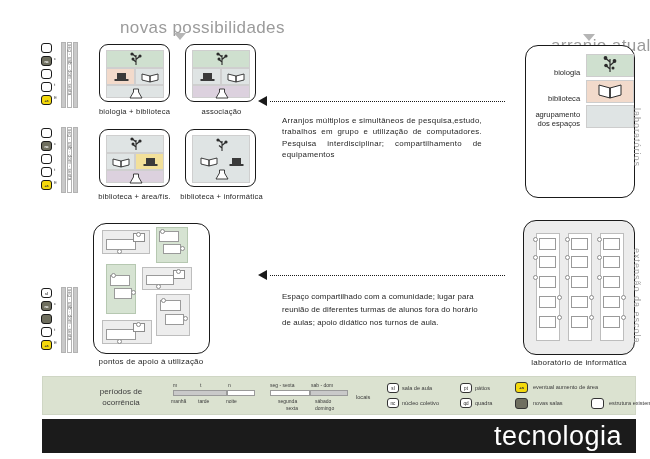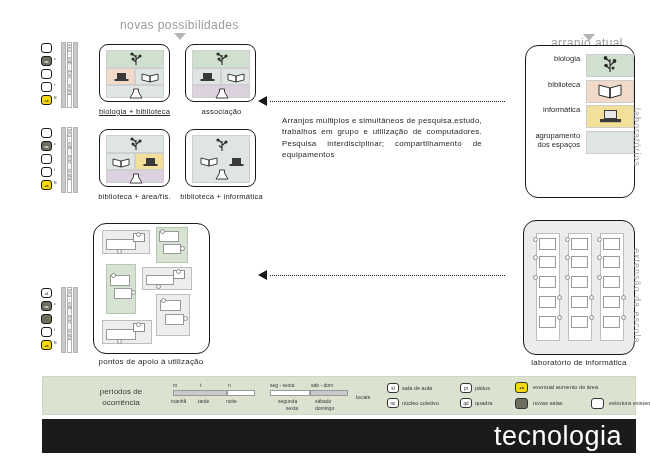--- a/index.html
+++ b/index.html
@@ -6,21 +6,21 @@
   body{
     width:650px;height:459px;background:#ffffff;
     font-family:"Liberation Sans", sans-serif;
     color:#1a1a1a;overflow:hidden;position:relative;
   }
   .stage{position:absolute;left:0;top:0;width:650px;height:459px;}
   .abs{position:absolute;}
 
   
   .hdr{
-    font-size:12px;color:#9b9b9b;letter-spacing:.4px;white-space:nowrap;
+    font-size:17px;color:#9b9b9b;letter-spacing:.4px;white-space:nowrap;
   }
   .tri{
     width:0;height:0;border-left:6px solid transparent;border-right:6px solid transparent;
     border-top:7px solid #b5b5b5;
   }
 
   
   .card{
     border:1.6px solid #1a1a1a;border-radius:9px;background:#fff;box-sizing:border-box;
   }
@@ -39,21 +39,21 @@
   .vlabel{
     font-size:9px;color:#a0a0a0;letter-spacing:1px;white-space:nowrap;
     transform-origin:0 0;transform:rotate(90deg);
   }
   .vlabel-sm{
     font-size:4.6px;color:#6d6d6d;white-space:nowrap;letter-spacing:.2px;
     transform-origin:0 0;transform:rotate(90deg);
   }
 
   
-  .lab-row{display:flex;align-items:flex-start;height:23px;margin-bottom:2.5px;}
+  .lab-row{display:flex;align-items:flex-end;height:23px;margin-bottom:2.5px;}
   .lab-name{
     width:63px;text-align:right;padding-right:6px;font-size:7.6px;color:#262626;
     line-height:9px;
   }
   .lab-swatch{width:62px;height:23px;border:.7px solid #cdcdcd;box-sizing:border-box;
     display:flex;align-items:center;justify-content:center;}
 
   
   .dotted{
     border-top:1.6px dotted #1a1a1a;height:0;
@@ -208,21 +208,21 @@
       <svg width="29" height="17" viewBox="0 0 29 17">
         <path d="M6 5 L14 7 L14 13 L6 11 Z M22 5 L14 7 L14 13 L22 11 Z" fill="#fff" stroke="#2b2b2b" stroke-width=".9"></path>
       </svg>
     </div>
     <div class="tile g-gray" style="left:6px;top:40px;width:58px;height:13px;">
       <svg width="58" height="13" viewBox="0 0 58 13">
         <path d="M26.5 2 L26.5 5 L23 11 L35 11 L31.5 5 L31.5 2 Z" fill="#fff" stroke="#2b2b2b" stroke-width=".9"></path>
       </svg>
     </div>
   </div>
-  <div class="abs caption" style="left:89px;top:107px;width:91px;text-decoration:underline;">biologia + biblioteca</div>
+  <div class="abs caption" style="left:89px;top:107px;width:91px;">biologia + biblioteca</div>
 
   <div class="abs card" style="left:185px;top:44px;width:71px;height:58px;">
     <div class="tile g-green" style="left:6px;top:5px;width:58px;height:18px;">
       <svg width="58" height="18" viewBox="0 0 58 18">
         <path d="M29 4 l0 10 M29 6 l-3.5 -3 M29 8.5 l3.5 -3 M29 11 l-3 -2.5" stroke="#2b2b2b" stroke-width="1.1" fill="none"></path>
         <circle cx="25" cy="3" r="1.6" fill="#2b2b2b"></circle>
           <circle cx="33" cy="5" r="1.6" fill="#2b2b2b"></circle>
         <circle cx="26" cy="8" r="1.5" fill="#2b2b2b"></circle>
       </svg>
     </div>
@@ -309,30 +309,20 @@
       <div class="lab-row">
         <div class="lab-name">biblioteca</div>
         <div class="lab-swatch g-pink">
           <svg width="30" height="20" viewBox="0 0 30 20">
             <path d="M4 4 L15 7 L15 17 L4 14 Z M26 4 L15 7 L15 17 L26 14 Z" fill="#fff" stroke="#2b2b2b" stroke-width="1"></path>
             <path d="M15 7 L15 17" stroke="#2b2b2b" stroke-width="1"></path>
           </svg>
         </div>
       </div>
       <div class="lab-row">
-        <div class="lab-name">informática</div>
-        <div class="lab-swatch g-yellow">
-          <svg width="30" height="20" viewBox="0 0 30 20">
-            <rect x="9" y="3" width="13" height="9" fill="#3a3a3a"></rect>
-            <rect x="10" y="4" width="11" height="7" fill="#e8e8e8"></rect>
-            <rect x="5" y="12" width="21" height="3.2" fill="#3a3a3a"></rect>
-          </svg>
-        </div>
-      </div>
-      <div class="lab-row">
         <div class="lab-name">agrupamento dos espaços</div>
         <div class="lab-swatch g-gray"></div>
       </div>
     </div>
   </div>
   <div class="abs" style="left:642px;top:108px;">
     <div class="vlabel">laboratórios</div>
   </div>
 
   <div class="abs card card-lg" style="left:93px;top:223px;width:117px;height:131px;">
@@ -370,20 +360,21 @@
       <div class="ws-unit" style="left:3px;top:8px;width:30px;height:11px;"></div>
       <div class="ws-desk" style="left:30px;top:2px;width:12px;height:9px;"></div>
       <div class="ws-chair" style="left:14px;top:18px;"></div>
       <div class="ws-chair" style="left:33px;top:1px;"></div>
     </div>
   </div>
   <div class="abs caption" style="left:86px;top:357px;width:130px;font-size:8px;">pontos de apoio à utilização</div>
 
   <div class="abs arrow-left" style="left:258px;top:270px;"></div>
   <div class="abs dotted" style="left:270px;top:275px;width:235px;"></div>
+  <div class="abs para2" style="left:282px;top:290px;width:205px;">Espaço compartilhado com a comunidade; lugar para reunião de diferentes turmas de alunos fora do horário de aulas; apoio didático nos turnos de aula.</div>
 
   <div class="abs card card-lg" style="left:523px;top:220px;width:112px;height:135px;background:#ececec;">
     <div class="ws-col" style="left:12px;top:12px;width:24px;height:108px;">
       <div class="ws-unit" style="left:2px;top:4px;width:17px;height:12px;"></div>
       <div class="ws-unit" style="left:2px;top:22px;width:17px;height:12px;"></div>
       <div class="ws-unit" style="left:2px;top:42px;width:17px;height:12px;"></div>
       <div class="ws-unit" style="left:2px;top:62px;width:17px;height:12px;"></div>
       <div class="ws-unit" style="left:2px;top:82px;width:17px;height:12px;"></div>
       <div class="ws-chair" style="left:-4px;top:3px;"></div>
       <div class="ws-chair" style="left:-4px;top:21px;"></div>

